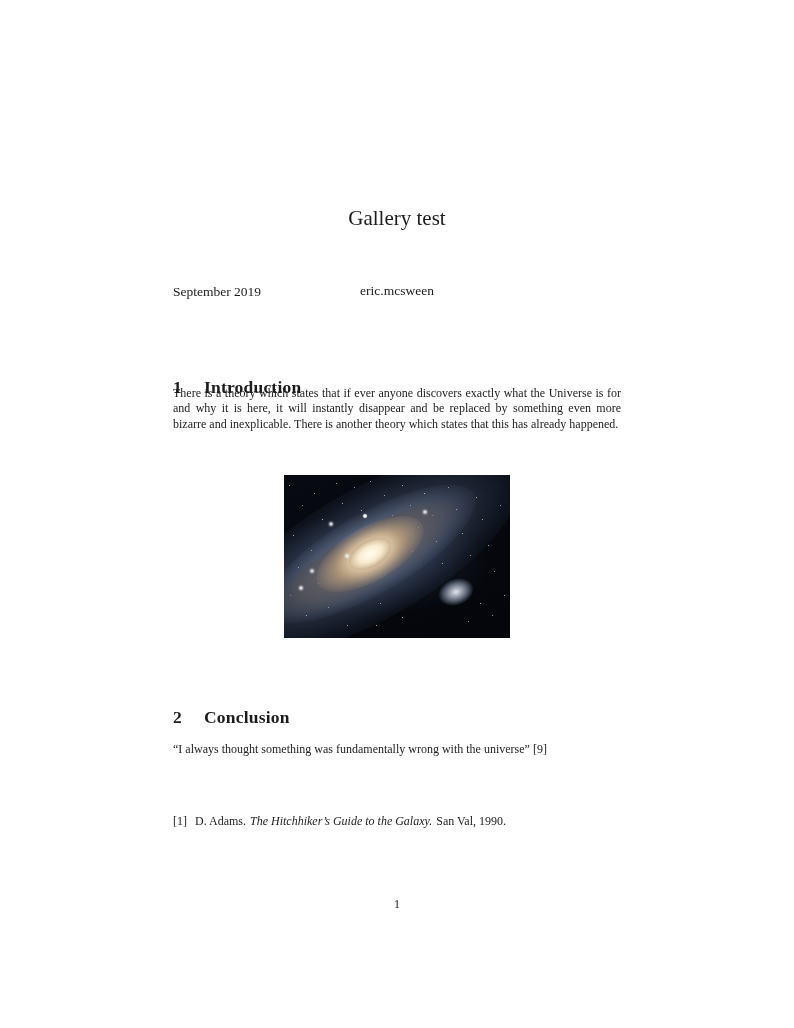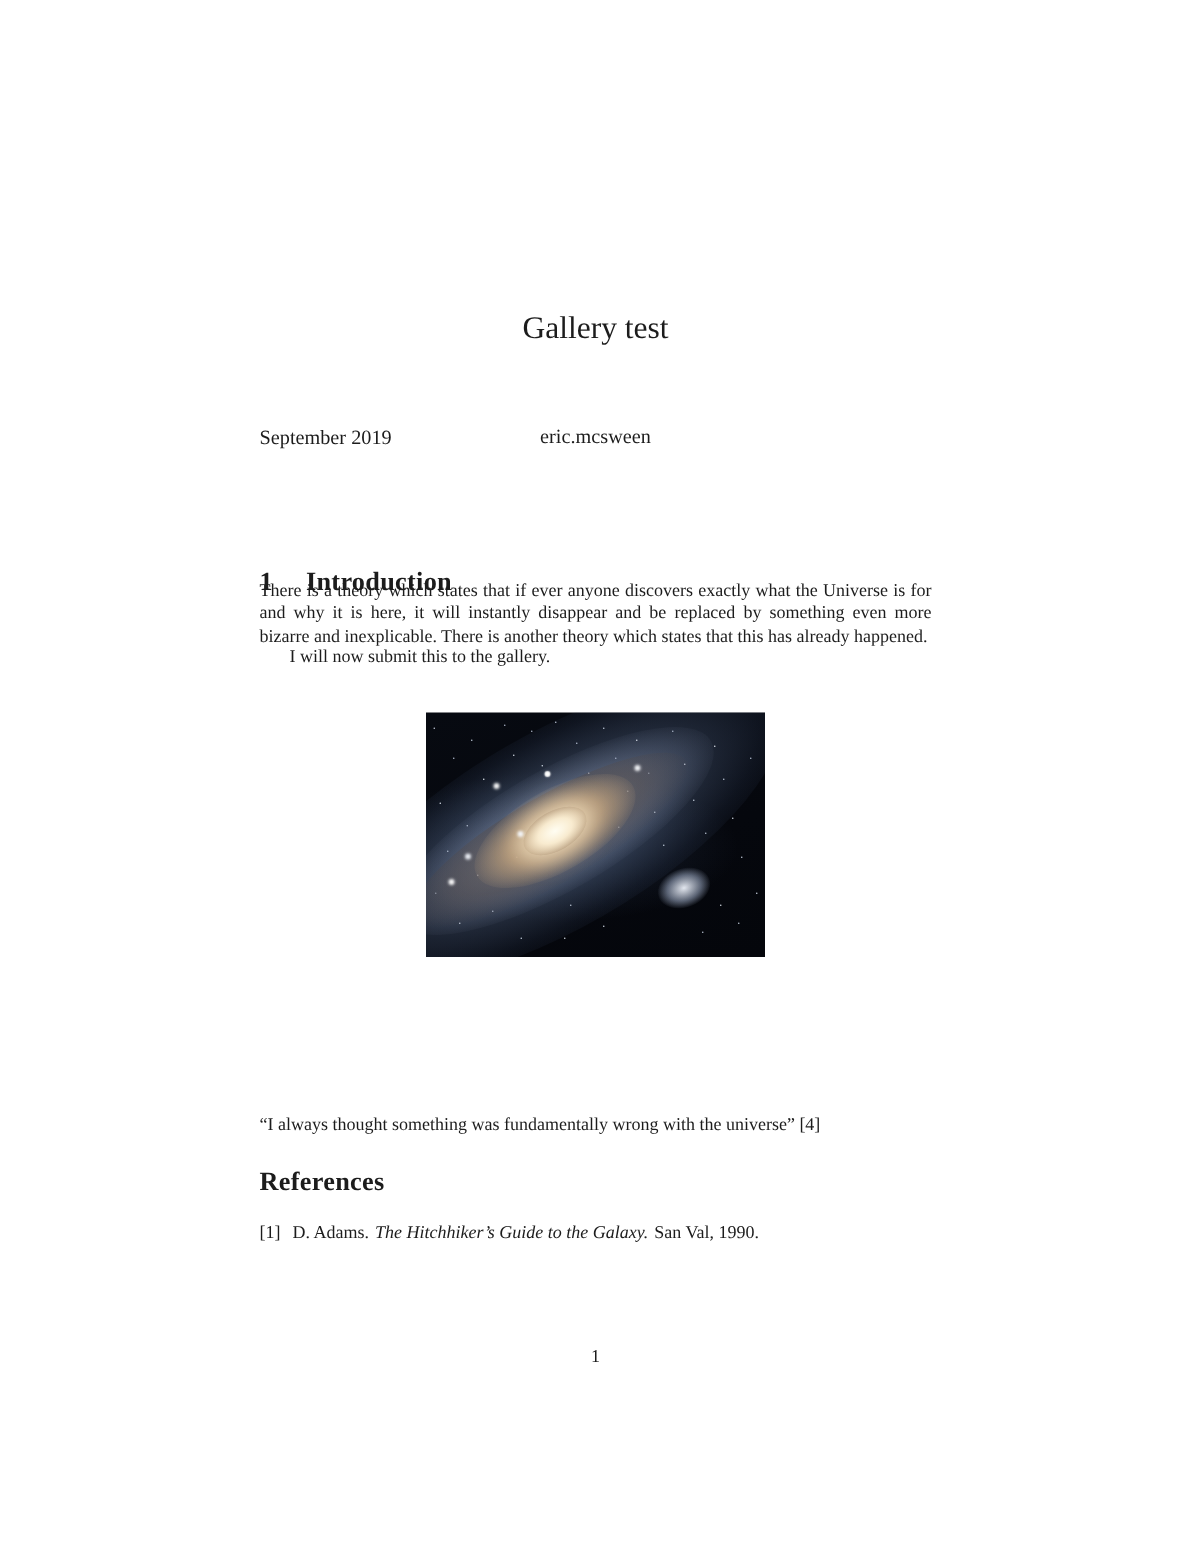--- a/index.html
+++ b/index.html
@@ -116,40 +116,41 @@
 
     <div class="abs title">Gallery test</div>
     <div class="abs author">eric.mcsween</div>
     <div class="abs date">September 2019</div>
 
     <div class="abs sec-heading h-intro">
       <span class="sec-num">1</span><span>Introduction</span>
     </div>
 
     <p class="abs body-text para-main">There is a theory which states that if ever anyone discovers exactly what the Universe is for and why it is here, it will instantly disappear and be replaced by something even more bizarre and inexplicable. There is another theory which states that this has already happened.</p>
-    <p class="abs body-text para-ind para-2">I will now submit this to the gallery.</p>
 
     <div class="abs figure-wrap">
       <div class="galaxy">
         <div class="g-arm-outer"></div>
         <div class="g-stars"></div>
         <div class="g-arm-mid"></div>
         <div class="g-dust"></div>
         <div class="g-core-glow"></div>
         <div class="g-core"></div>
         <div class="g-companion"></div>
         <div class="g-stars-big"></div>
       </div>
     </div>
 
 
+    <div class="abs sec-heading h-concl">
+      <span class="sec-num">2</span><span>Conclusion</span>
+    </div>
 
-    <p class="abs body-text quote">“I always thought something was fundamentally wrong with the universe” [4]</p>
+    <p class="abs body-text quote">“I always thought something was fundamentally wrong with the universe” [9]</p>
 
-    <div class="abs sec-heading h-refs">References</div>
 
     <div class="abs body-text ref-item">
       <span class="ref-label">[1]</span>
       <span class="ref-text">
         <span class="ref-part">D. Adams.</span><span class="ref-part ref-title">The Hitchhiker’s Guide to the Galaxy.</span><span>San Val, 1990.</span>
       </span>
     </div>
 
     <div class="abs page-number">1</div>
 

